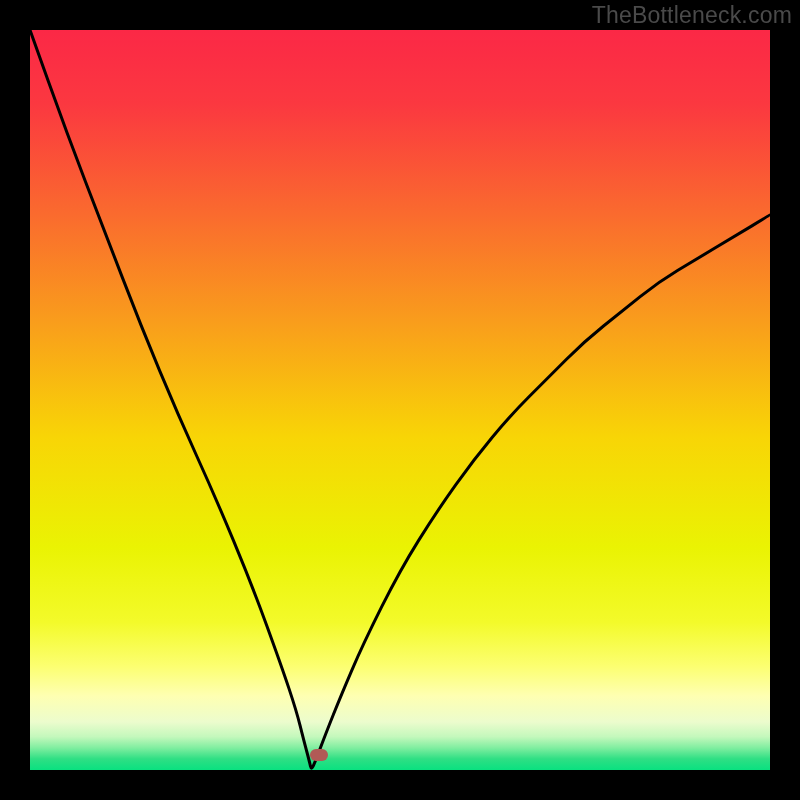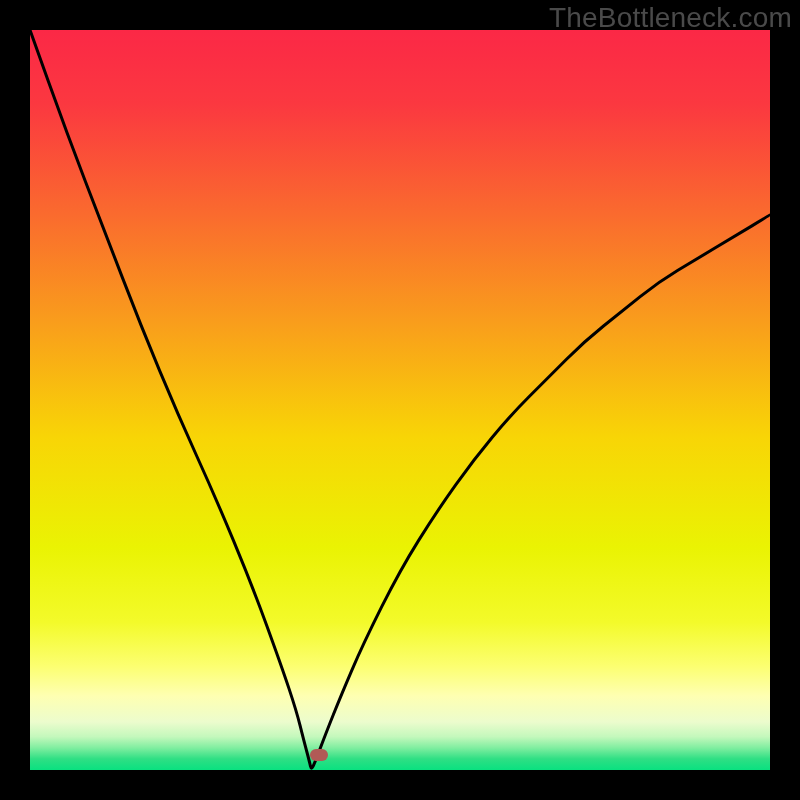--- a/index.html
+++ b/index.html
@@ -14,21 +14,21 @@
     position: relative;
     width: 800px;
     height: 800px;
     background: #000;
   }
   .watermark {
     position: absolute;
     top: 2px;
     right: 8px;
     color: #4a4a4a;
-    font-size: 28px;
+    font-size: 23px;
     font-weight: 400;
     letter-spacing: 0.2px;
     z-index: 20;
   }
   .plot {
     position: absolute;
     left: 30px;
     top: 30px;
     width: 740px;
     height: 740px;

